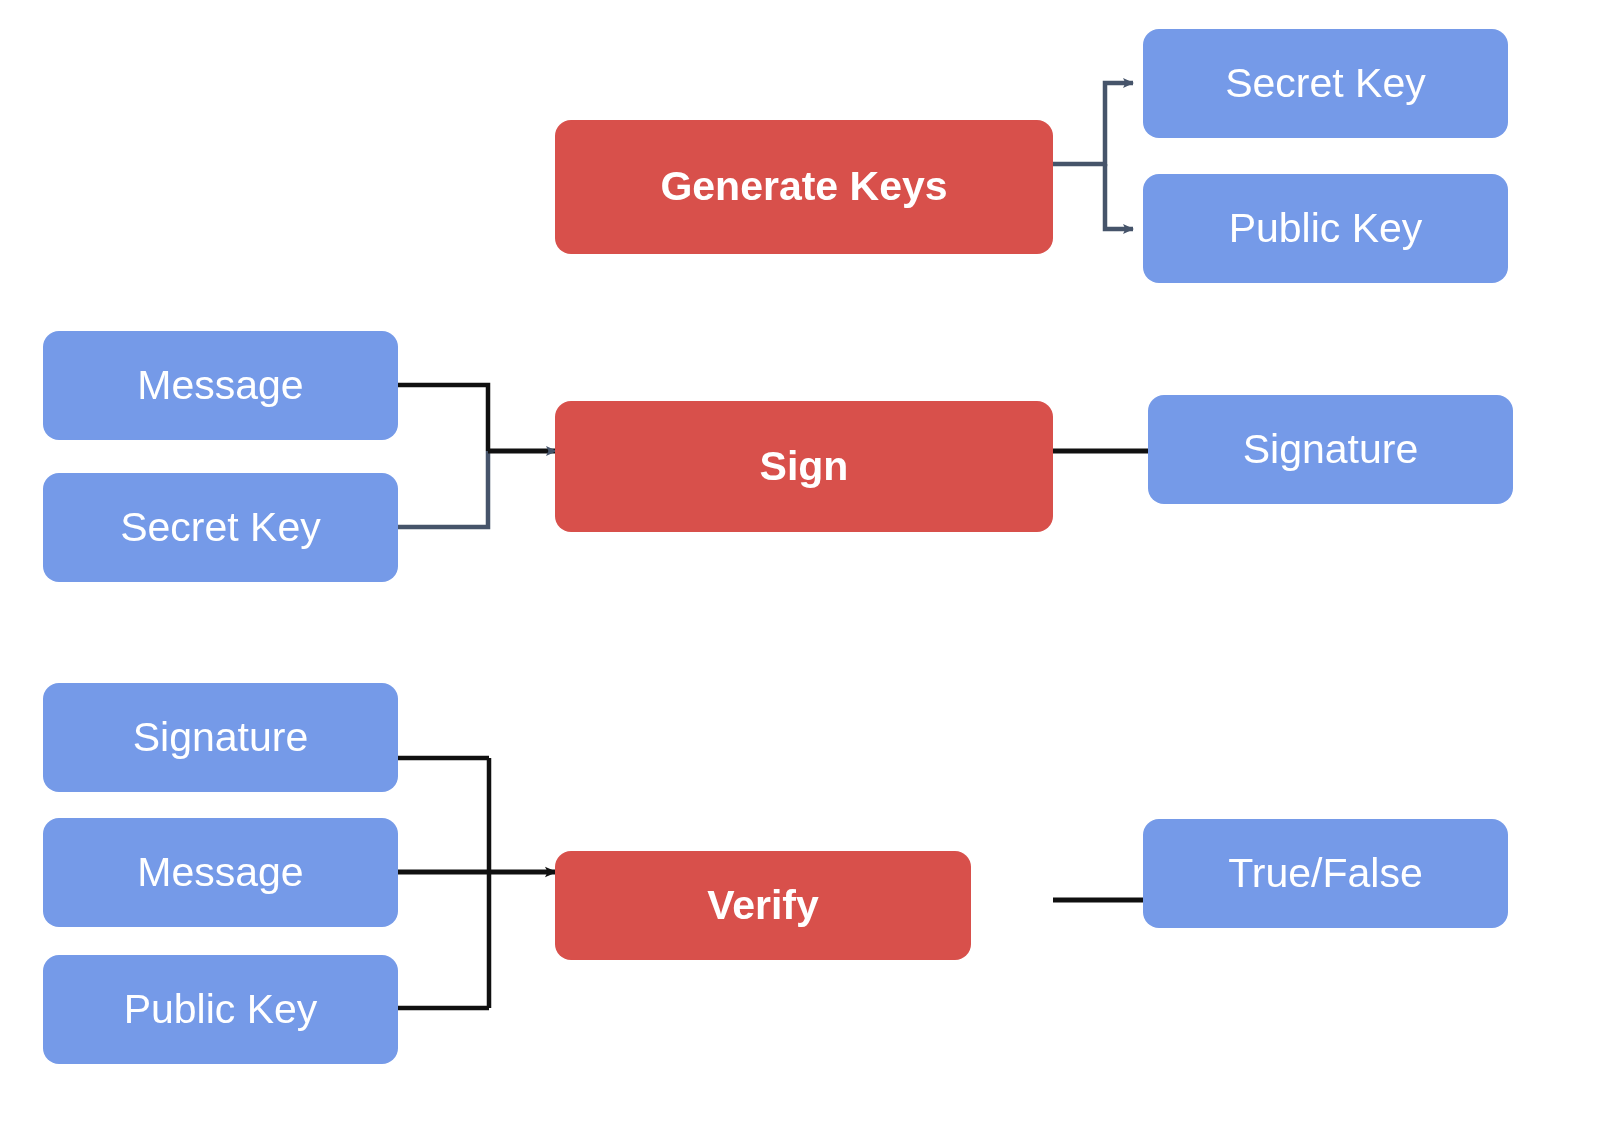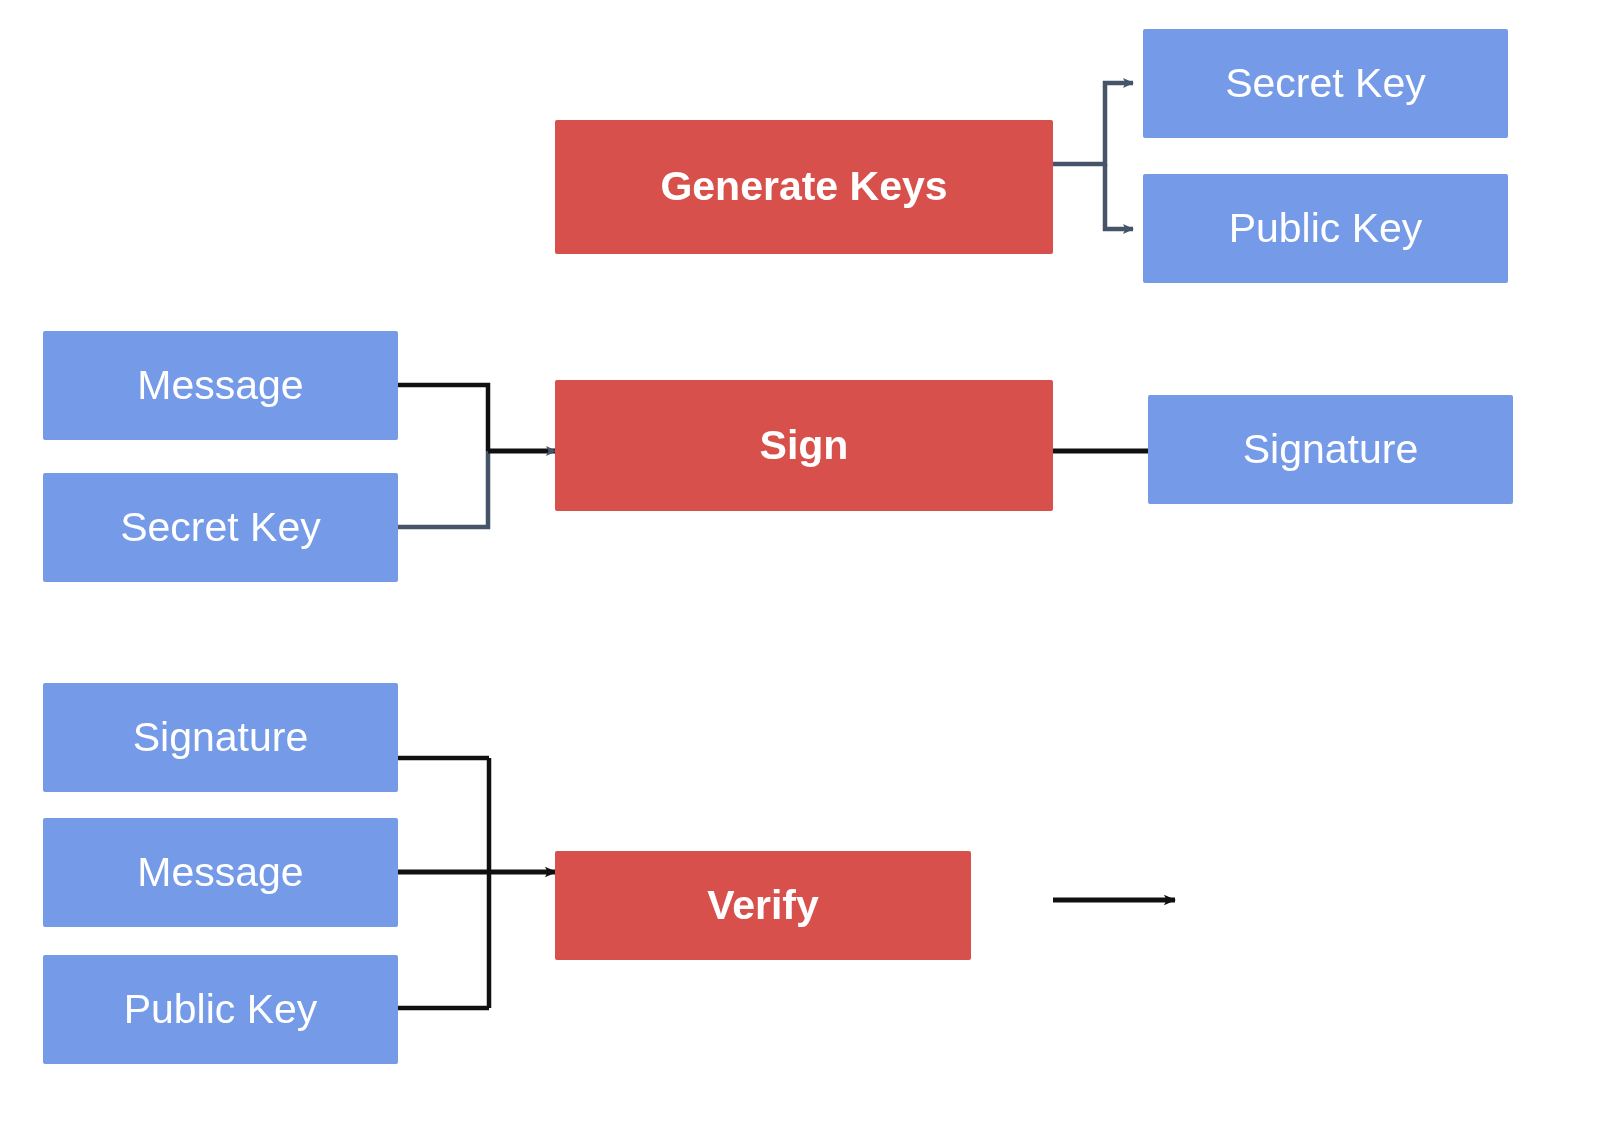--- a/index.html
+++ b/index.html
@@ -21,21 +21,21 @@
     position: absolute;
     left: 0;
     top: 0;
     width: 1618px;
     height: 1132px;
     pointer-events: none;
   }
   .node {
     position: absolute;
     box-sizing: border-box;
-    border-radius: 2px;
+    border-radius: 16px;
     display: flex;
     align-items: center;
     justify-content: center;
     color: #ffffff;
     text-align: center;
     line-height: 1.1;
     white-space: nowrap;
     z-index: 2;
   }
   .node.process {
@@ -118,21 +118,21 @@
   </div>
 
   <div class="node data" style="left:43px; top:331px; width:355px; height:109px;">
     <span class="node-label">Message</span>
   </div>
 
   <div class="node data" style="left:43px; top:473px; width:355px; height:109px;">
     <span class="node-label">Secret Key</span>
   </div>
 
-  <div class="node process" style="left:555px; top:380px; width:498px; height:131px;">
+  <div class="node process" style="left:555px; top:401px; width:498px; height:131px;">
     <span class="node-label">Sign</span>
   </div>
 
   <div class="node data" style="left:1148px; top:395px; width:365px; height:109px;">
     <span class="node-label">Signature</span>
   </div>
 
   <div class="node data" style="left:43px; top:683px; width:355px; height:109px;">
     <span class="node-label">Signature</span>
   </div>
@@ -142,14 +142,17 @@
   </div>
 
   <div class="node data" style="left:43px; top:955px; width:355px; height:109px;">
     <span class="node-label">Public Key</span>
   </div>
 
   <div class="node process" style="left:555px; top:819px; width:416px; height:109px;margin-top:32px;">
     <span class="node-label">Verify</span>
   </div>
 
+  <div class="node data" style="left:1143px; top:819px; width:365px; height:109px;">
+    <span class="node-label">True/False</span>
+  </div>
 
 </div>
 
 </body></html>

